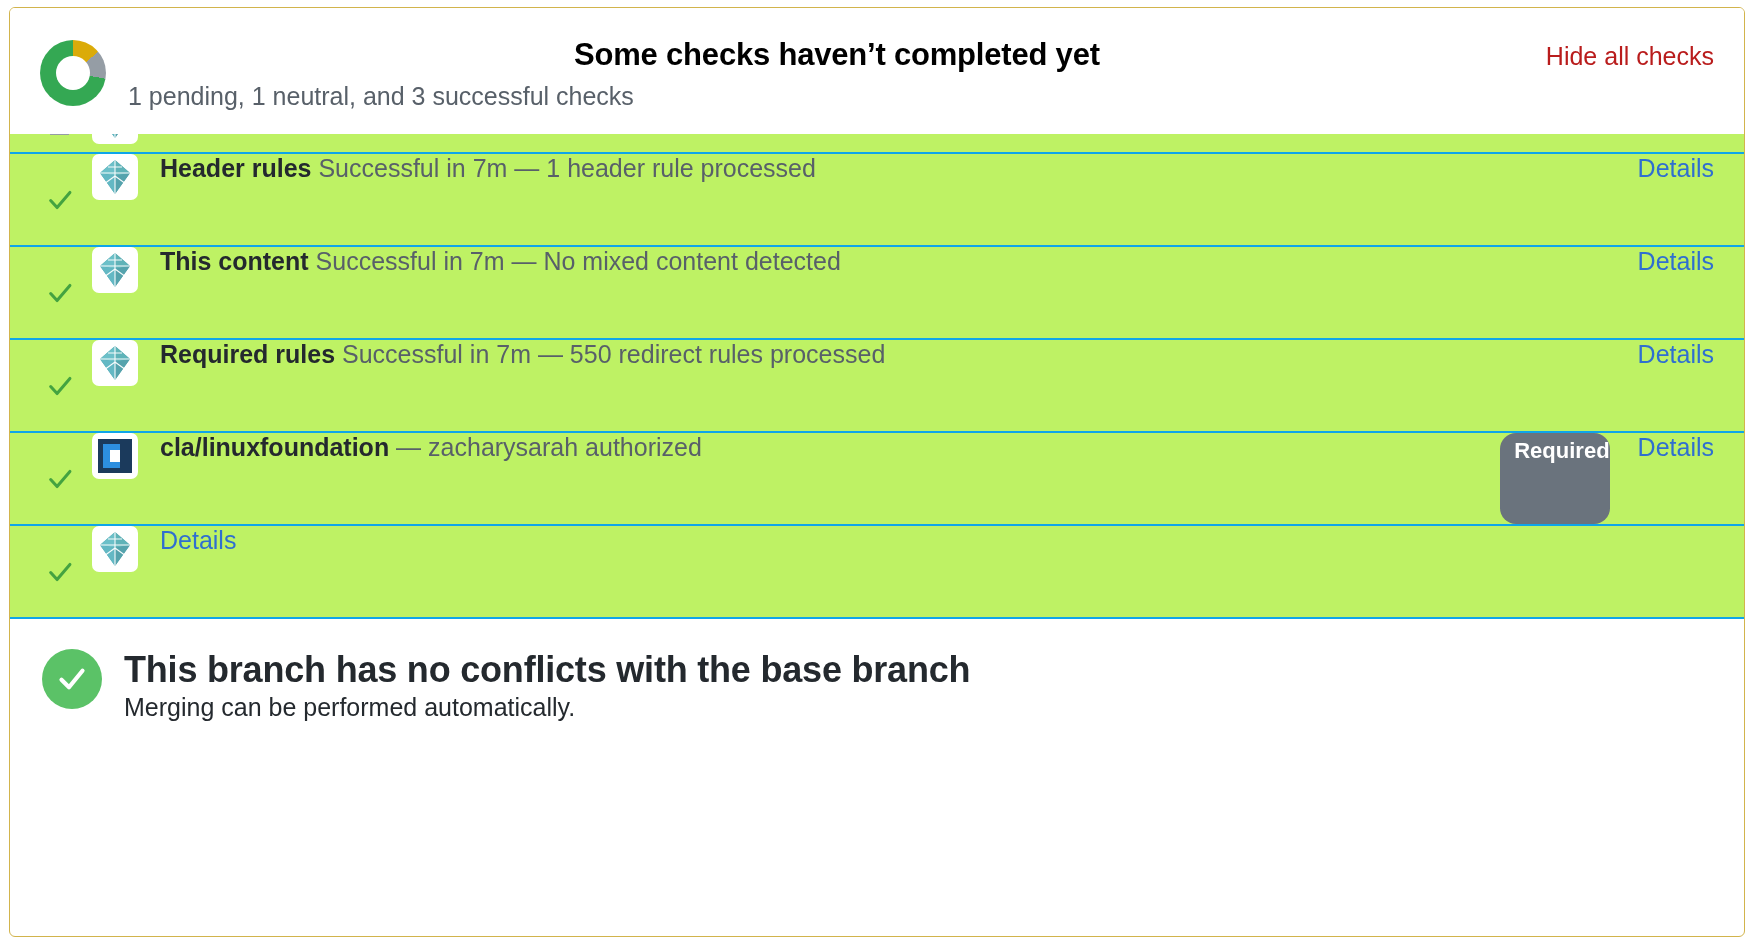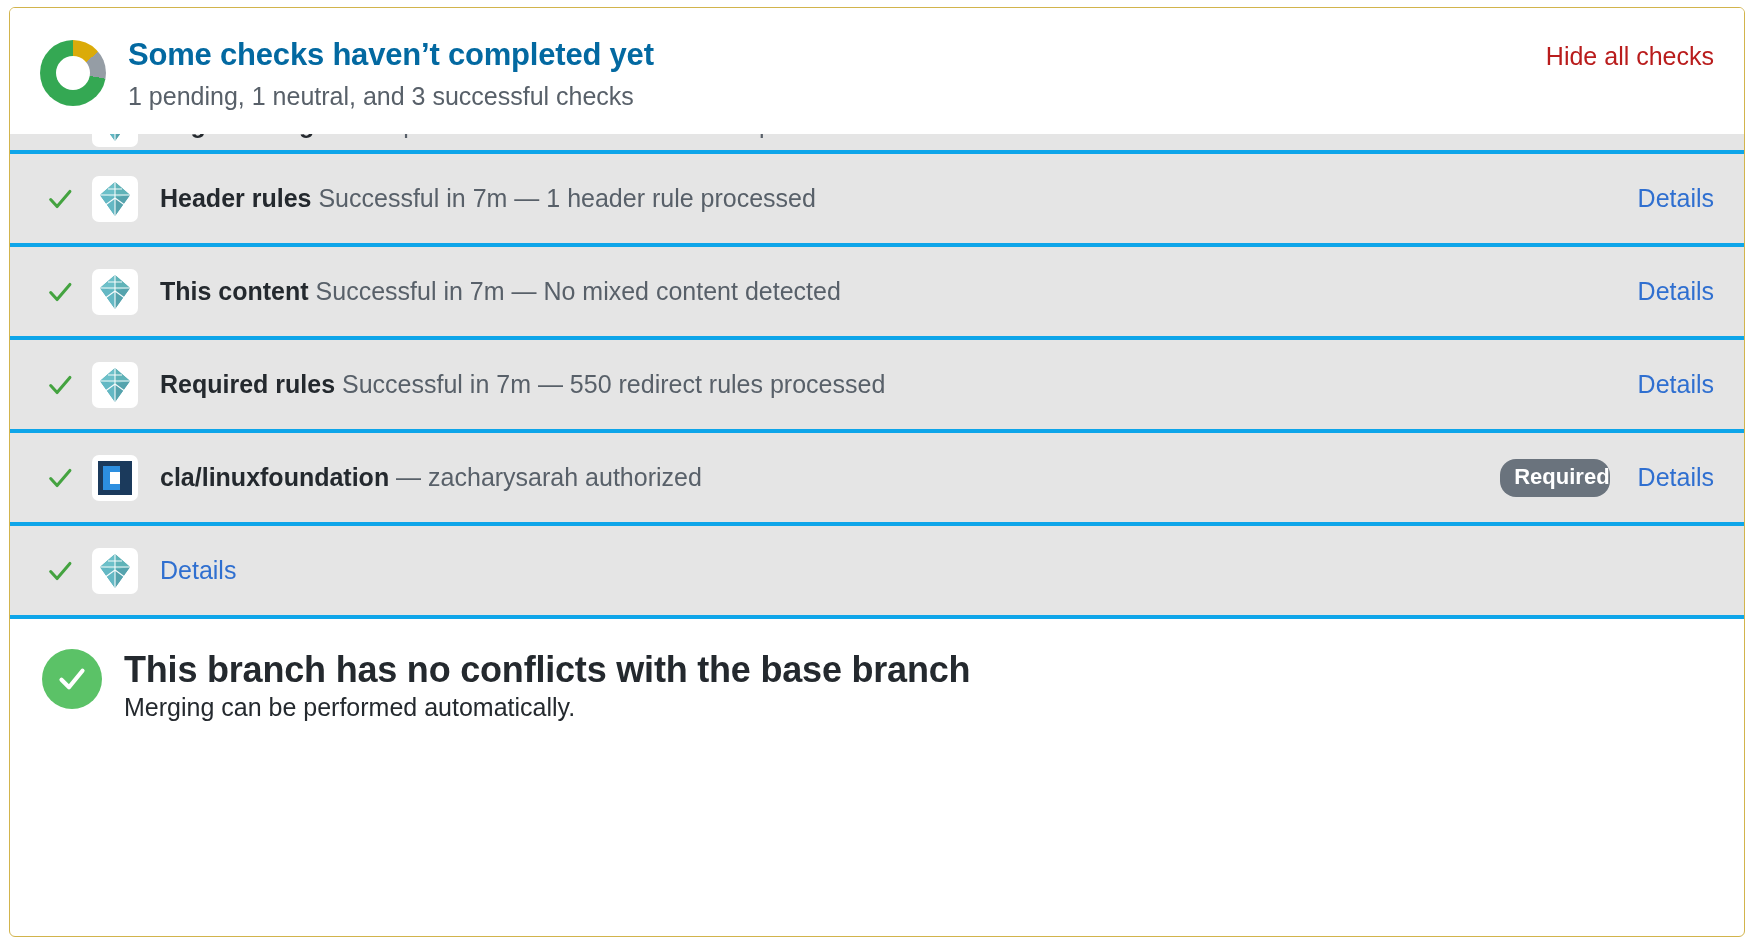--- a/index.html
+++ b/index.html
@@ -66,24 +66,25 @@
     border-radius: 50%;
     background: #ffffff;
   }
   .header-text {
     flex: 1 1 auto;
     padding-top: 2px;
   }
   .header-title {
     font-size: 31px;
     font-weight: bold;
-    color: #0369a1;
+    color: #000000;
     letter-spacing: -0.2px;
     line-height: 1.2;
     margin: 0 0 8px 0;
+    text-align: center;
   }
   .header-sub {
     font-size: 25px;
     color: #586069;
     line-height: 1.25;
     margin: 0;
   }
   .hide-all {
     flex: 0 0 auto;
     font-size: 25px;
@@ -94,26 +95,25 @@
     cursor: pointer;
   }
 
   
   .checks-list {
     background: #f6f8fa;
     border-top: 1px solid #e1e4e8;
   }
   .check-row {
     display: flex;
-    align-items: center;
     height: 93px;
     box-sizing: border-box;
     padding: 0 30px 0 36px;
-    border-bottom: 4px solid #0ea5e9;
-    background: #e5e5e5;
+    border-bottom: 2px solid #0ea5e9;
+    background: #bef264;
   }
   .check-row.first-partial {
     height: 56px;
     margin-top: -37px;
   }
   .status-icon {
     flex: 0 0 46px;
     display: flex;
     align-items: center;
     justify-content: flex-start;

